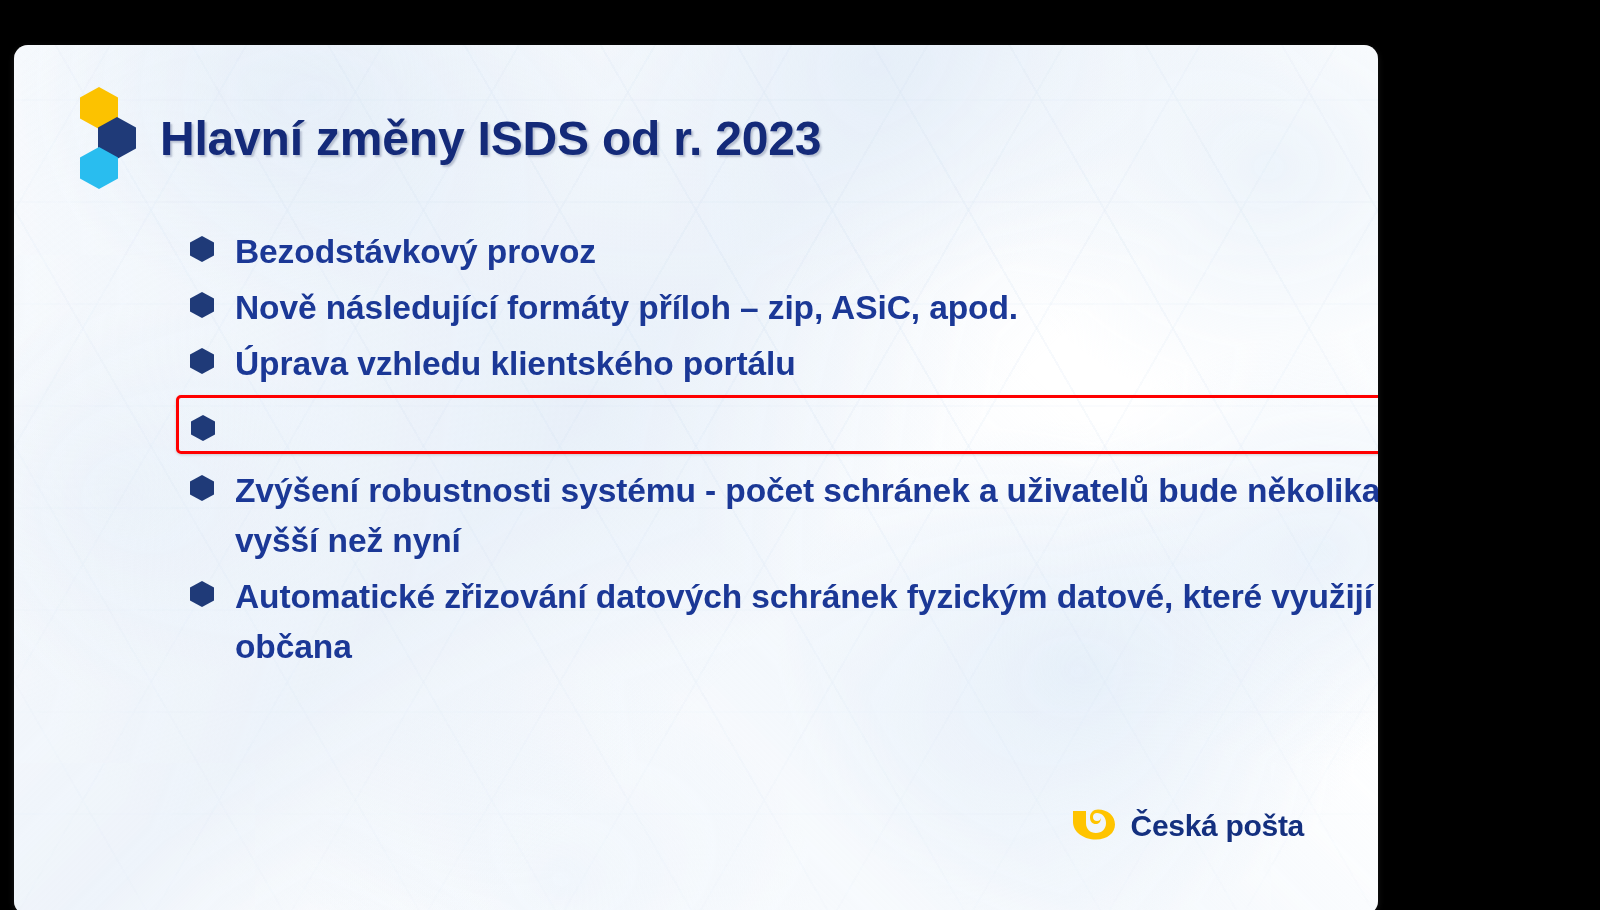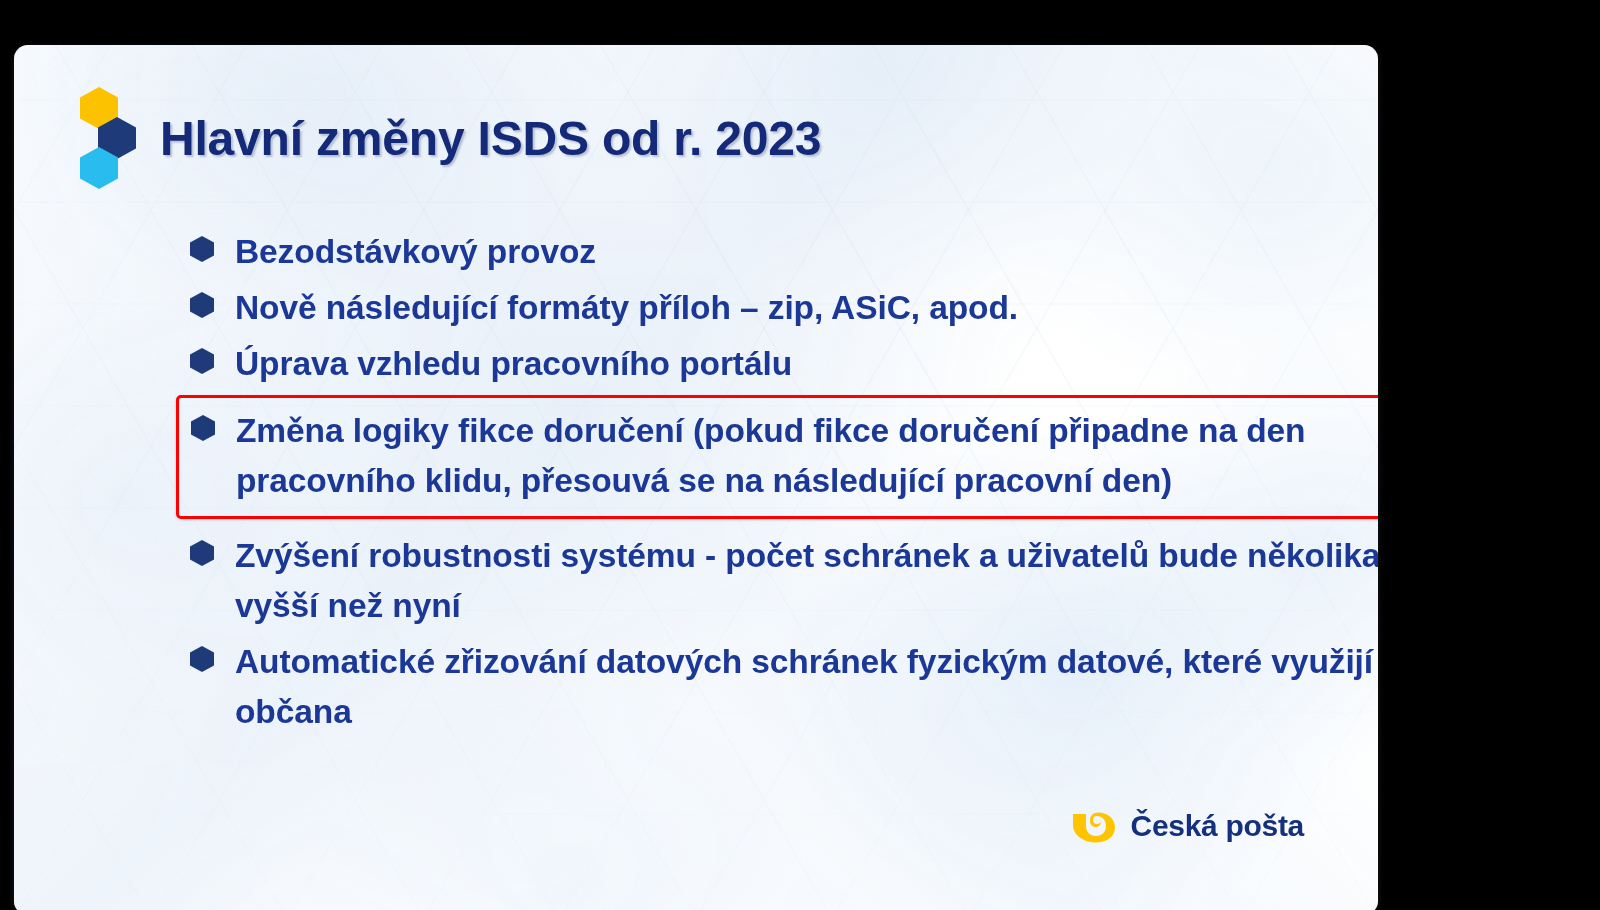--- a/index.html
+++ b/index.html
@@ -154,21 +154,21 @@
   .bullet-row.highlighted .bullet-mark { margin-top: 9px; }
 
   .bullet-row.pad-top { margin-top: 4px; }
 
   
   .brand {
     position: absolute;
     right: 74px;
     bottom: 72px;
     display: flex;
-    align-items: flex-end;
+    align-items: flex-start;
     gap: 10px;
   }
   .brand-mark {
     position: relative;
     width: 50px;
     height: 31px;
     flex: 0 0 auto;
   }
   .brand-mark svg { display: block; }
   .brand-name {
@@ -204,26 +204,25 @@
         </div>
 
 
         <div class="bullet-row">
           <span class="bullet-mark"></span>
           <span class="bullet-text">Nově následující formáty příloh – zip, ASiC, apod.</span>
         </div>
 
         <div class="bullet-row">
           <span class="bullet-mark"></span>
-          <span class="bullet-text">Úprava vzhledu pracovního portálu</span>
+          <span class="bullet-text">Úprava vzhledu klientského portálu</span>
         </div>
 
         <div class="bullet-row highlighted">
           <span class="bullet-mark"></span>
-          <span class="bullet-text">Změna logiky fikce doručení (pokud fikce doručení připadne na den pracovního klidu, přesouvá se na následující pracovní den)</span>
         </div>
 
         <div class="bullet-row">
           <span class="bullet-mark"></span>
           <span class="bullet-text">Zvýšení robustnosti systému - počet schránek a uživatelů bude několikanásobně vyšší než nyní</span>
         </div>
 
         <div class="bullet-row pad-top">
           <span class="bullet-mark"></span>
           <span class="bullet-text">Automatické zřizování datových schránek fyzickým datové, které využijí identitu občana</span>

